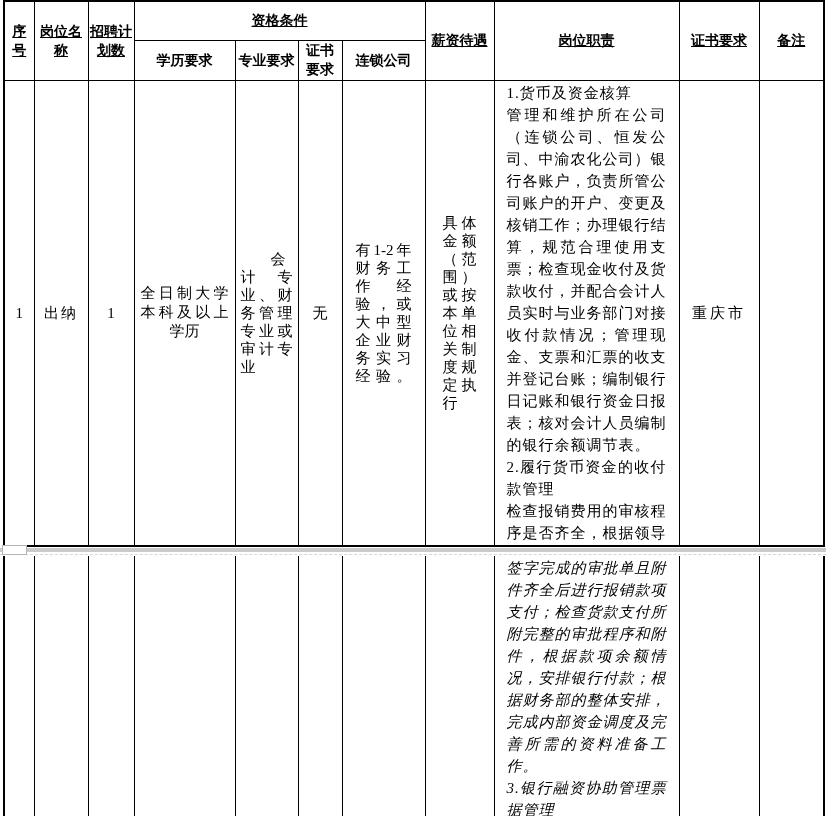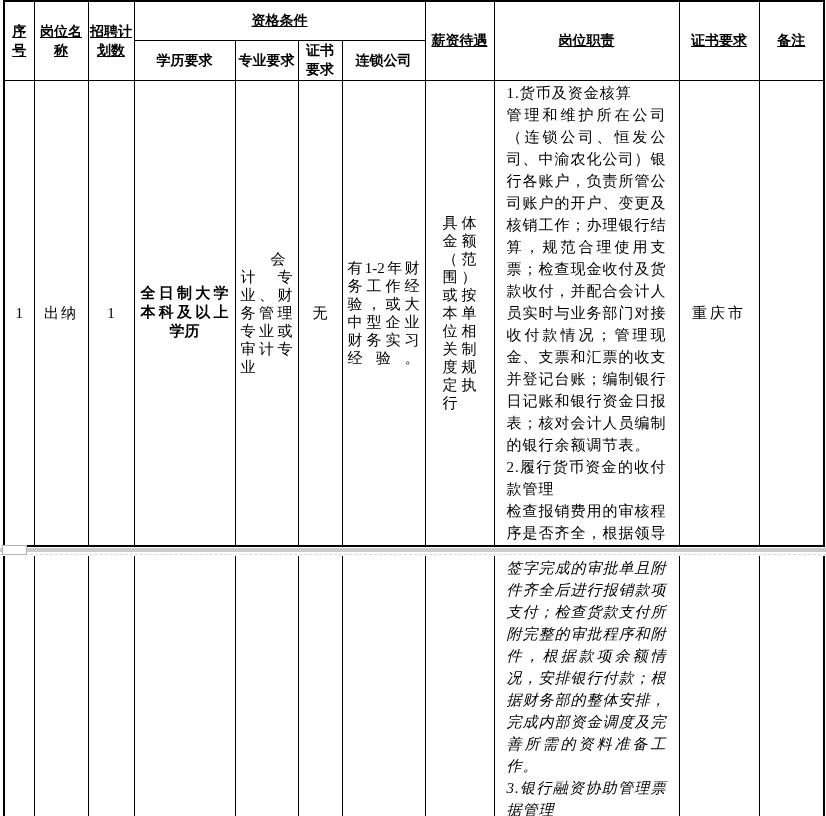--- a/index.html
+++ b/index.html
@@ -31,23 +31,23 @@
     overflow: hidden; word-break: break-all;
   }
   td.h { font-weight: bold; font-size: 14px; line-height: 19px; padding: 0 1px; }
 
   tr.h1 { height: 39px; text-decoration: underline; }
   tr.h2 { height: 40px; }
   tr.b1 { height: 377px; }
   table.t2 tr { height: 303px; font-style: italic; }
 
   .c-pos { letter-spacing: 2px; }
-  .c-edu { text-align: justify; text-align-last: center; padding: 0 6px; line-height: 19px; font-weight: bold; }
+  .c-edu { text-align: justify; text-align-last: center; padding: 0 6px; line-height: 19px; }
   .c-major { text-align: justify; text-align-last: justify; text-indent: 2em; padding: 0 5px; }
-  .c-other { text-align: justify; text-align-last: justify; padding: 0 5px; }
+  .c-other { text-align: justify; text-align-last: justify; padding: 0 13px; }
   .c-salary { text-align: justify; text-align-last: justify; padding: 0 17px; }
   .c-duties {
     text-align: justify; vertical-align: top;
     padding: 1px 12px; line-height: 22px; letter-spacing: 1px;
     white-space: pre-wrap;
     margin-top: 28px;
   }
   .c-loc { letter-spacing: 3px; }
 
   .page-break { position: relative; width: 826px; height: 9px; }

